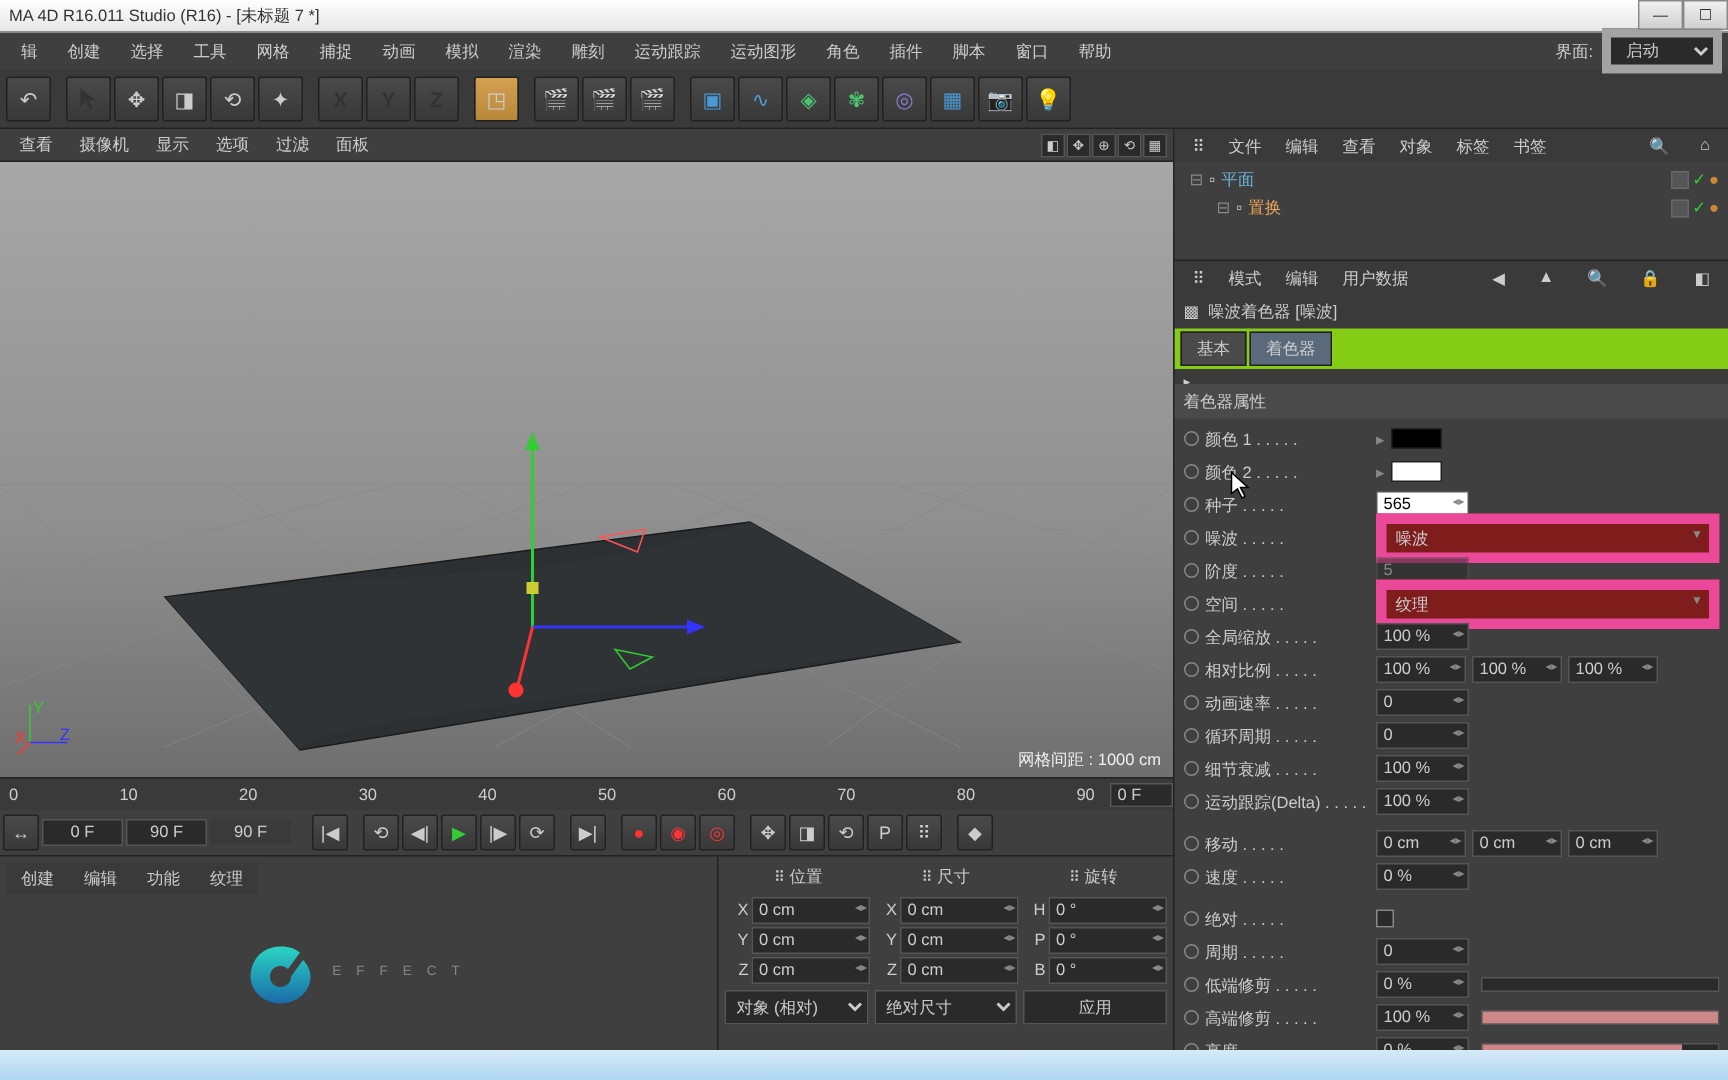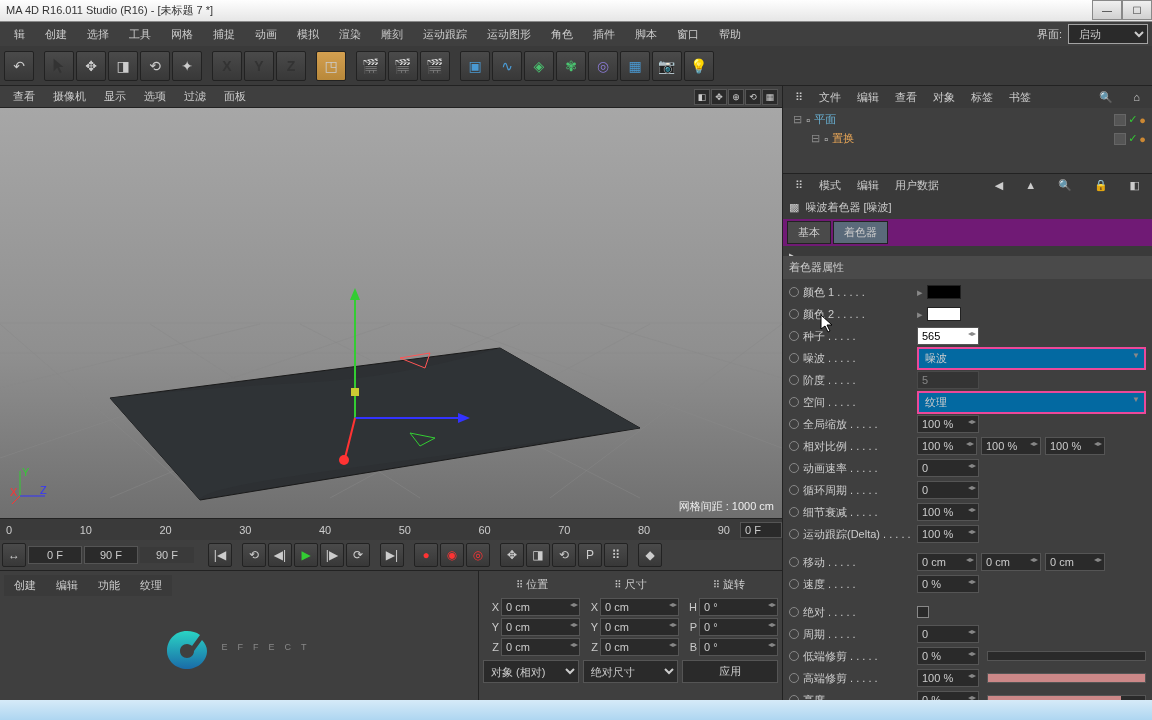--- a/index.html
+++ b/index.html
@@ -4,21 +4,21 @@
 <style>
 *{margin:0;padding:0;box-sizing:border-box;font-family:sans-serif;font-size:11px;color:#ccc;user-select:none}
 body{background:#3a3a3a;overflow:hidden;width:1152px;height:720px;position:relative}
 .titlebar{background:linear-gradient(#fefefe,#e6e6e6);height:22px;display:flex;align-items:center;padding:0 6px;border-bottom:1px solid #888}
 .titlebar span{color:#333}
 .winbtns{position:absolute;right:0;top:0;display:flex}
 .winbtn{width:30px;height:20px;background:linear-gradient(#f0f0f0,#d0d0d0);border:1px solid #888;display:flex;align-items:center;justify-content:center;color:#333;font-size:10px}
 .menubar{background:#3f3f3f;height:24px;display:flex;align-items:center;padding:0 4px;gap:0}
 .menubar span{padding:4px 10px;cursor:default}
 .menubar .rlabel{margin-left:auto;padding-right:6px}
-.menubar select{background:#2a2a2a;border:1px solid #a3a3a3;color:#ccc;padding:2px 6px;width:80px}
+.menubar select{background:#2a2a2a;border:6px solid #a3a3a3;color:#ccc;padding:2px 6px;width:80px}
 .toolbar{background:#3a3a3a;height:40px;display:flex;align-items:center;padding:2px 4px;gap:2px;border-bottom:1px solid #222}
 .tbtn{width:30px;height:30px;background:linear-gradient(#4a4a4a,#383838);border:1px solid #222;display:flex;align-items:center;justify-content:center;font-size:14px;border-radius:2px}
 .tbtn svg{width:18px;height:18px}
 .tgap{width:6px}
 .main{display:flex;height:614px}
 .viewport-col{width:782px;display:flex;flex-direction:column;background:#3a3a3a}
 .vp-toolbar{height:22px;background:#3f3f3f;border-bottom:1px solid #222;display:flex;align-items:center;padding:0 4px;gap:0}
 .vp-toolbar span{padding:3px 9px}
 .vp-toolbar .rbtns{margin-left:auto;display:flex;gap:1px}
 .vp-toolbar .sbtn{width:16px;height:16px;background:#2a2a2a;border:1px solid #555;font-size:9px;display:flex;align-items:center;justify-content:center}
@@ -58,33 +58,33 @@
 .tree-row{display:flex;align-items:center;gap:4px;padding:2px 0}
 .tree-label{color:#e8a657}
 .tree-label.plane{color:#6ab4d8}
 .tree-flags{margin-left:auto;display:flex;gap:2px;align-items:center}
 .flag{width:12px;height:12px;border:1px solid #666}
 .attr-panel{flex:1;display:flex;flex-direction:column;overflow:hidden}
 .attr-head{height:22px;display:flex;align-items:center;padding:0 4px;background:#3a3a3a;gap:0}
 .attr-head span{padding:3px 8px}
 .attr-head .ricon{margin-left:auto;display:flex;gap:6px;font-size:12px}
 .attr-title{padding:4px 6px;display:flex;align-items:center;gap:6px;background:#3a3a3a}
-.attr-tabs{display:flex;gap:2px;padding:2px 4px;background:#701a75}
+.attr-tabs{display:flex;gap:2px;padding:2px 4px;background:#84cc16}
 .attr-tab{padding:3px 10px;background:#4a4a4a;border:1px solid #222}
 .attr-tab.active{background:#5a6a7a}
 .attr-section{padding:4px 6px;background:#4a4a4a;font-size:11px}
 .attr-body{flex:1;overflow:auto;padding:2px 6px}
 .prop-row{display:flex;align-items:center;gap:4px;padding:1px 0;height:22px}
 .prop-radio{width:10px;height:10px;border:1px solid #888;border-radius:50%}
 .prop-label{width:110px;white-space:nowrap;overflow:hidden}
 .prop-val{background:#2a2a2a;border:1px solid #555;padding:2px 4px;width:62px;position:relative}
 .prop-val .sp{position:absolute;right:2px;top:1px;font-size:8px;color:#888}
 .prop-val.sel{background:#ffffff;color:#000}
 .prop-swatch{width:34px;height:14px;border:1px solid #222}
-.prop-combo{flex:1;background:#0369a1;border:2px solid #ec4899;padding:2px 6px;position:relative}
+.prop-combo{flex:1;background:#7f1d1d;border:7px solid #ec4899;padding:2px 6px;position:relative}
 .prop-combo::after{content:"▼";position:absolute;right:4px;top:2px;font-size:8px;color:#888}
 .prop-check{width:12px;height:12px;border:1px solid #888;background:#2a2a2a}
 .slider-track{flex:1;height:10px;background:#2a2a2a;border:1px solid #555;margin-left:4px;position:relative}
 .slider-fill{position:absolute;left:0;top:0;bottom:0;background:#c88}
 .triple .prop-val{width:60px}
 .cursor{position:absolute;left:820px;top:314px;width:14px;height:20px;z-index:1000}
 .taskbar{position:absolute;bottom:0;left:0;right:0;height:20px;background:linear-gradient(#d6eaf8,#aed6f1)}
 </style>
 </head>
 <body>

